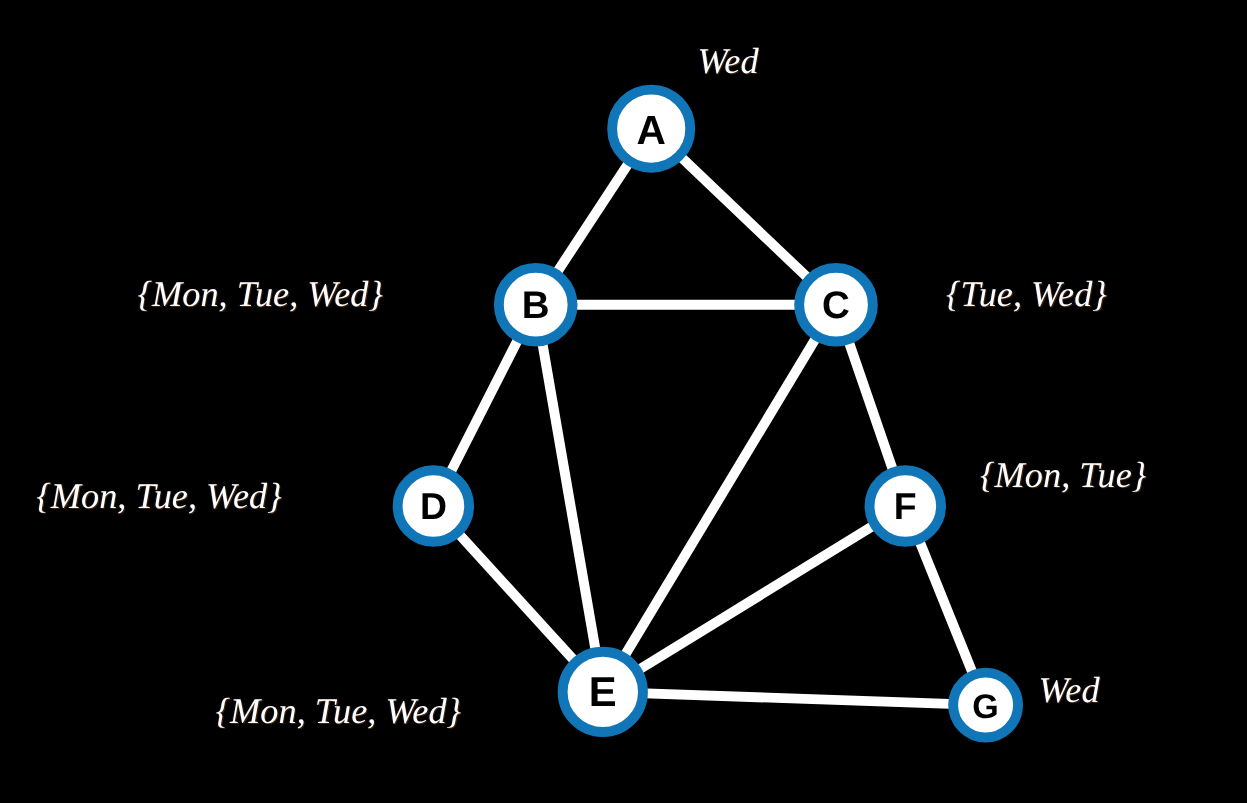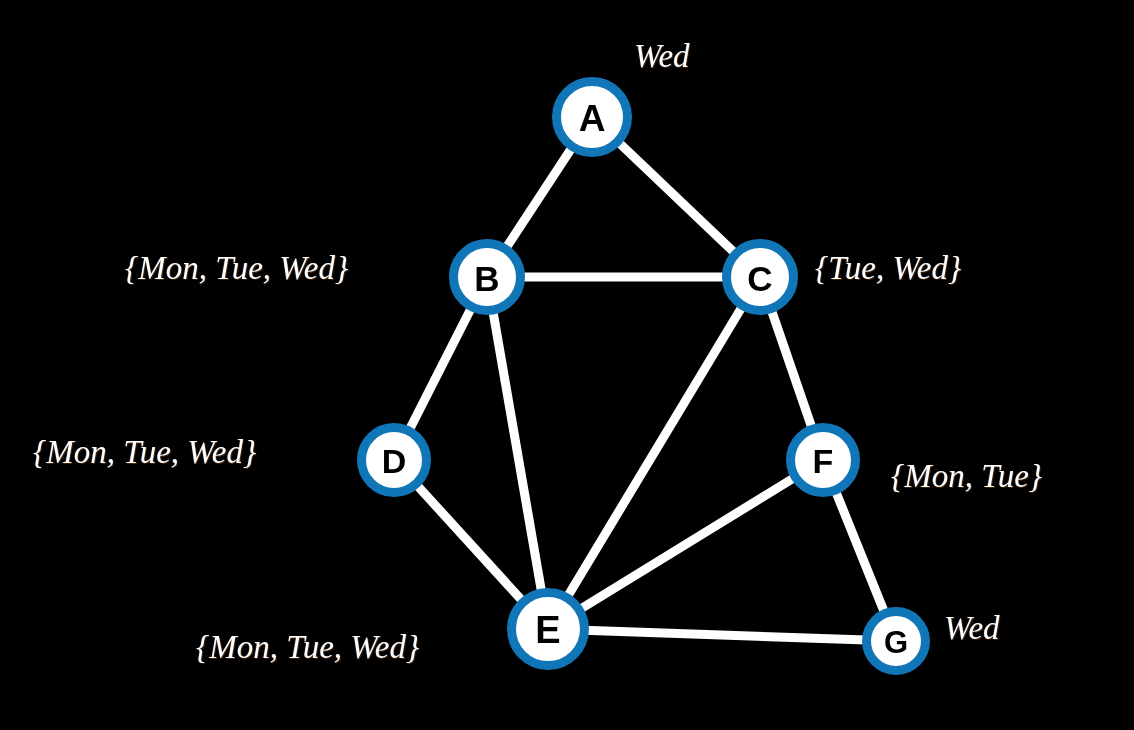--- a/index.html
+++ b/index.html
@@ -104,19 +104,19 @@
         </g>
         <g>
           <circle cx="896" cy="641" r="29.5" class="node-ring" fill="#ffffff" stroke="#1076b8" stroke-width="9"></circle>
           <text x="896" y="642" class="node-letter" fill="#000000" font-size="31">G</text>
         </g>
       </g>
   </svg>
   <div id="labels-layer">
       <div class="domain-label label-right" style="left: 634px; top: 40px;">Wed</div>
       <div class="domain-label label-left" style="left: 125px; top: 252px;">{Mon, Tue, Wed}</div>
-      <div class="domain-label label-right" style="left: 815px; top: 252px;">{Tue, Wed}</div>
+      <div class="domain-label label-right" style="left: 860px; top: 252px;">{Tue, Wed}</div>
       <div class="domain-label label-left" style="left: 33px; top: 436px;">{Mon, Tue, Wed}</div>
       <div class="domain-label label-left" style="left: 196px; top: 631px;">{Mon, Tue, Wed}</div>
-      <div class="domain-label label-right" style="left: 891px; top: 460px;">{Mon, Tue}</div>
+      <div class="domain-label label-right" style="left: 891px; top: 417px;">{Mon, Tue}</div>
       <div class="domain-label label-right" style="left: 944px; top: 612px;">Wed</div>
     </div>
 </div>
 
 </body></html>

